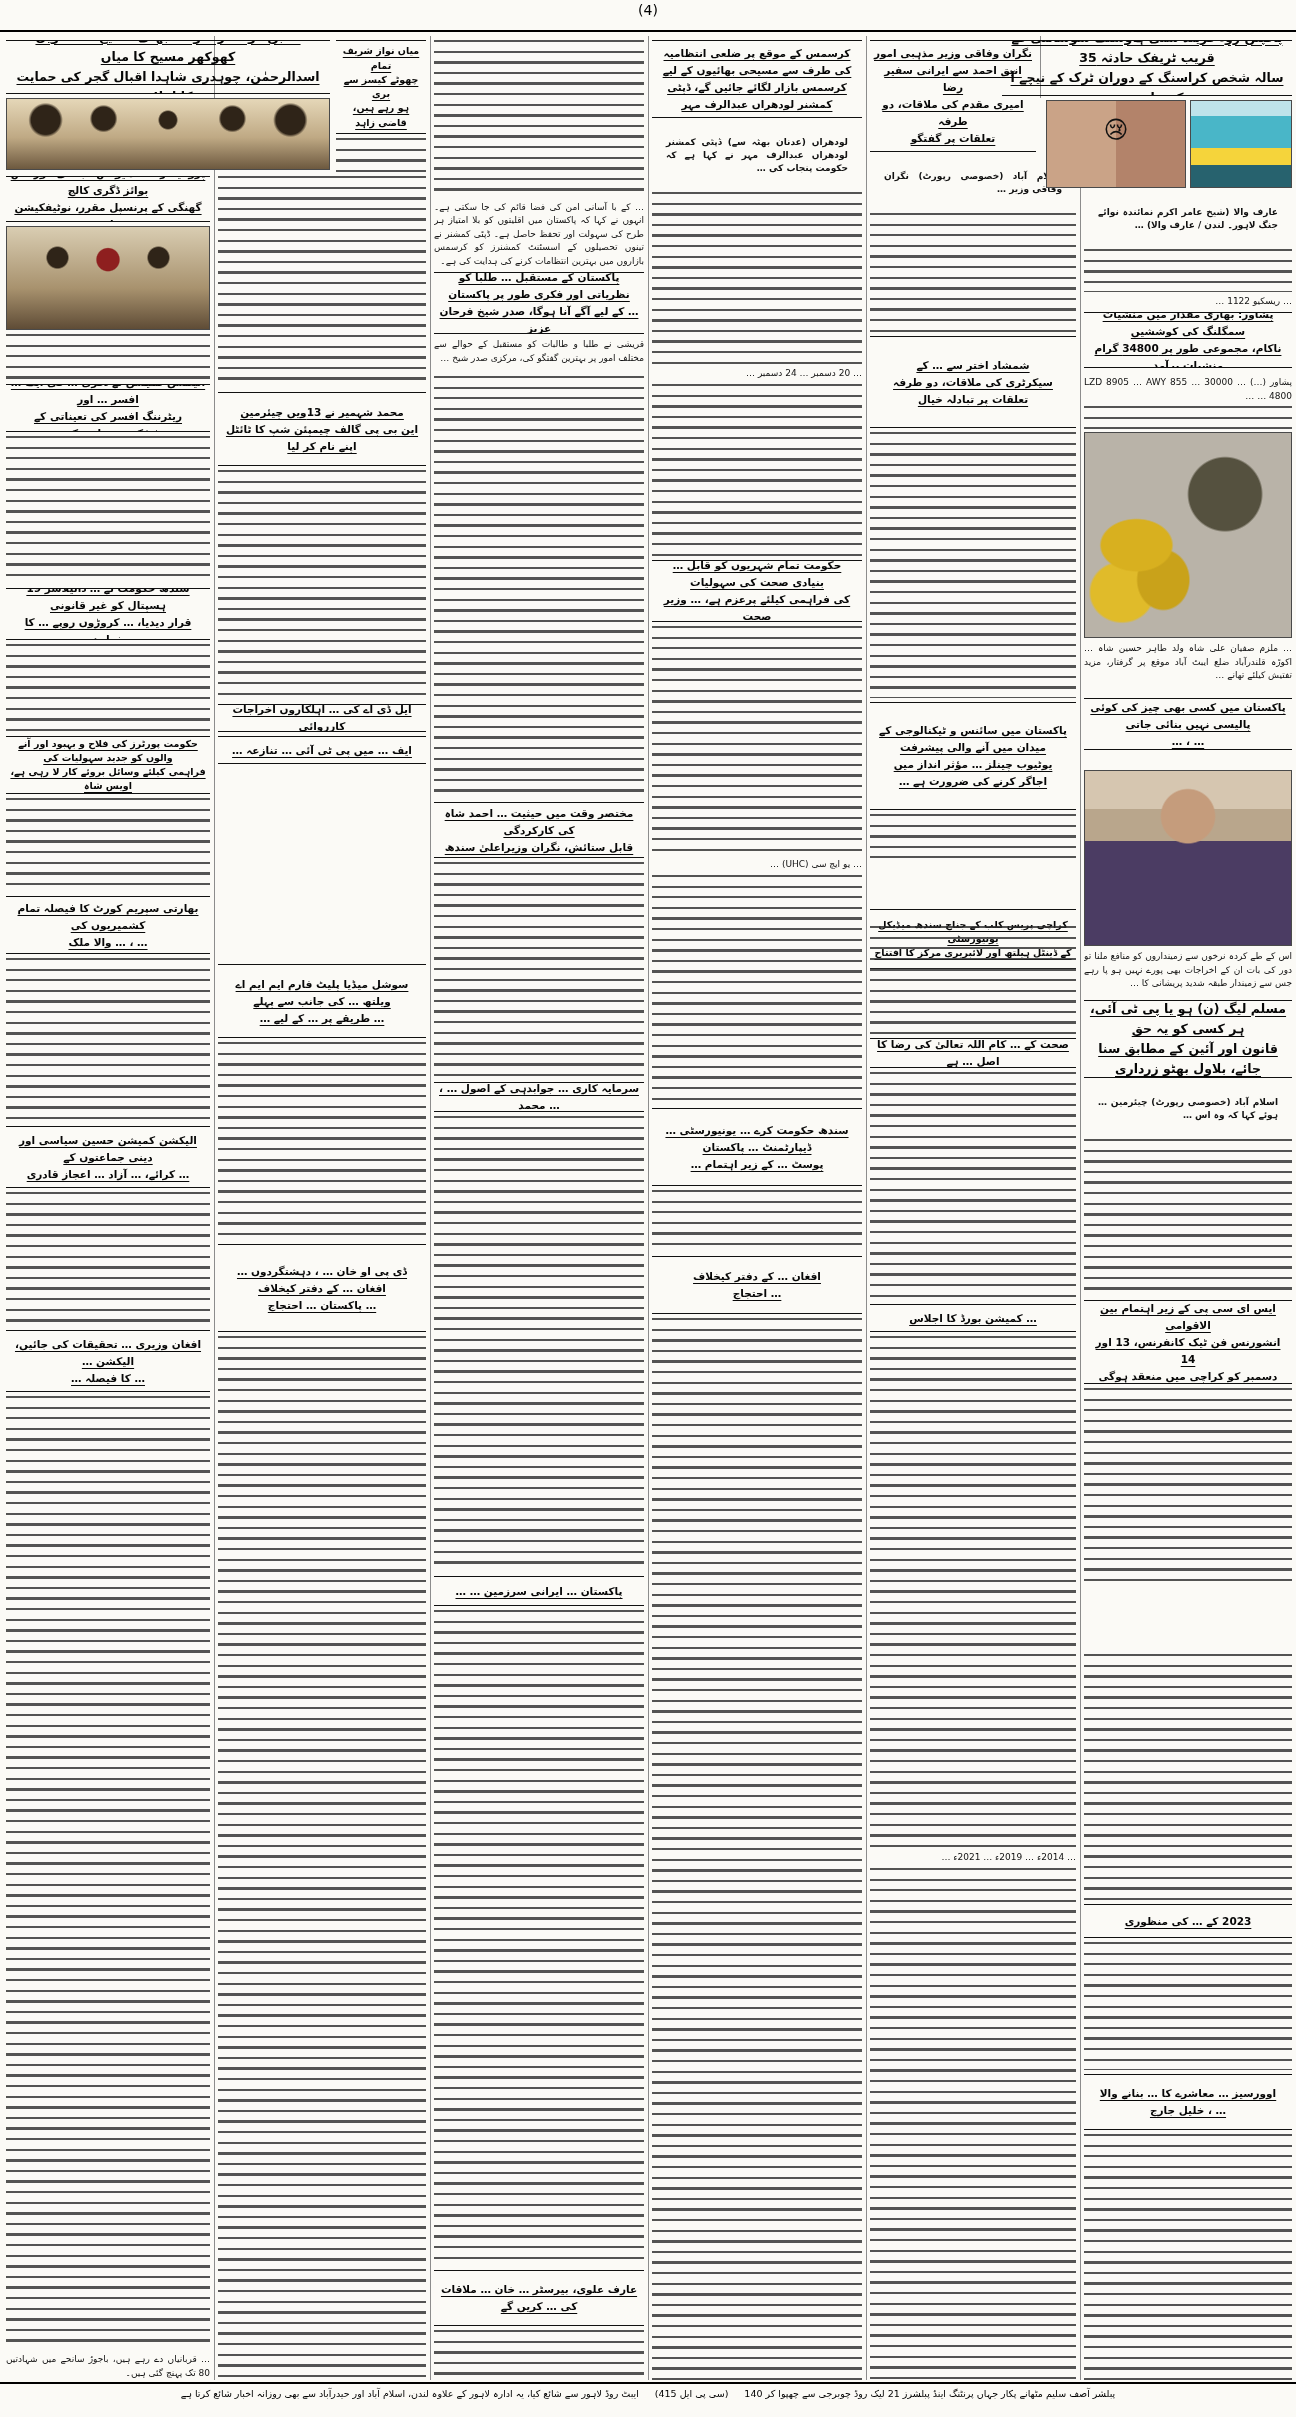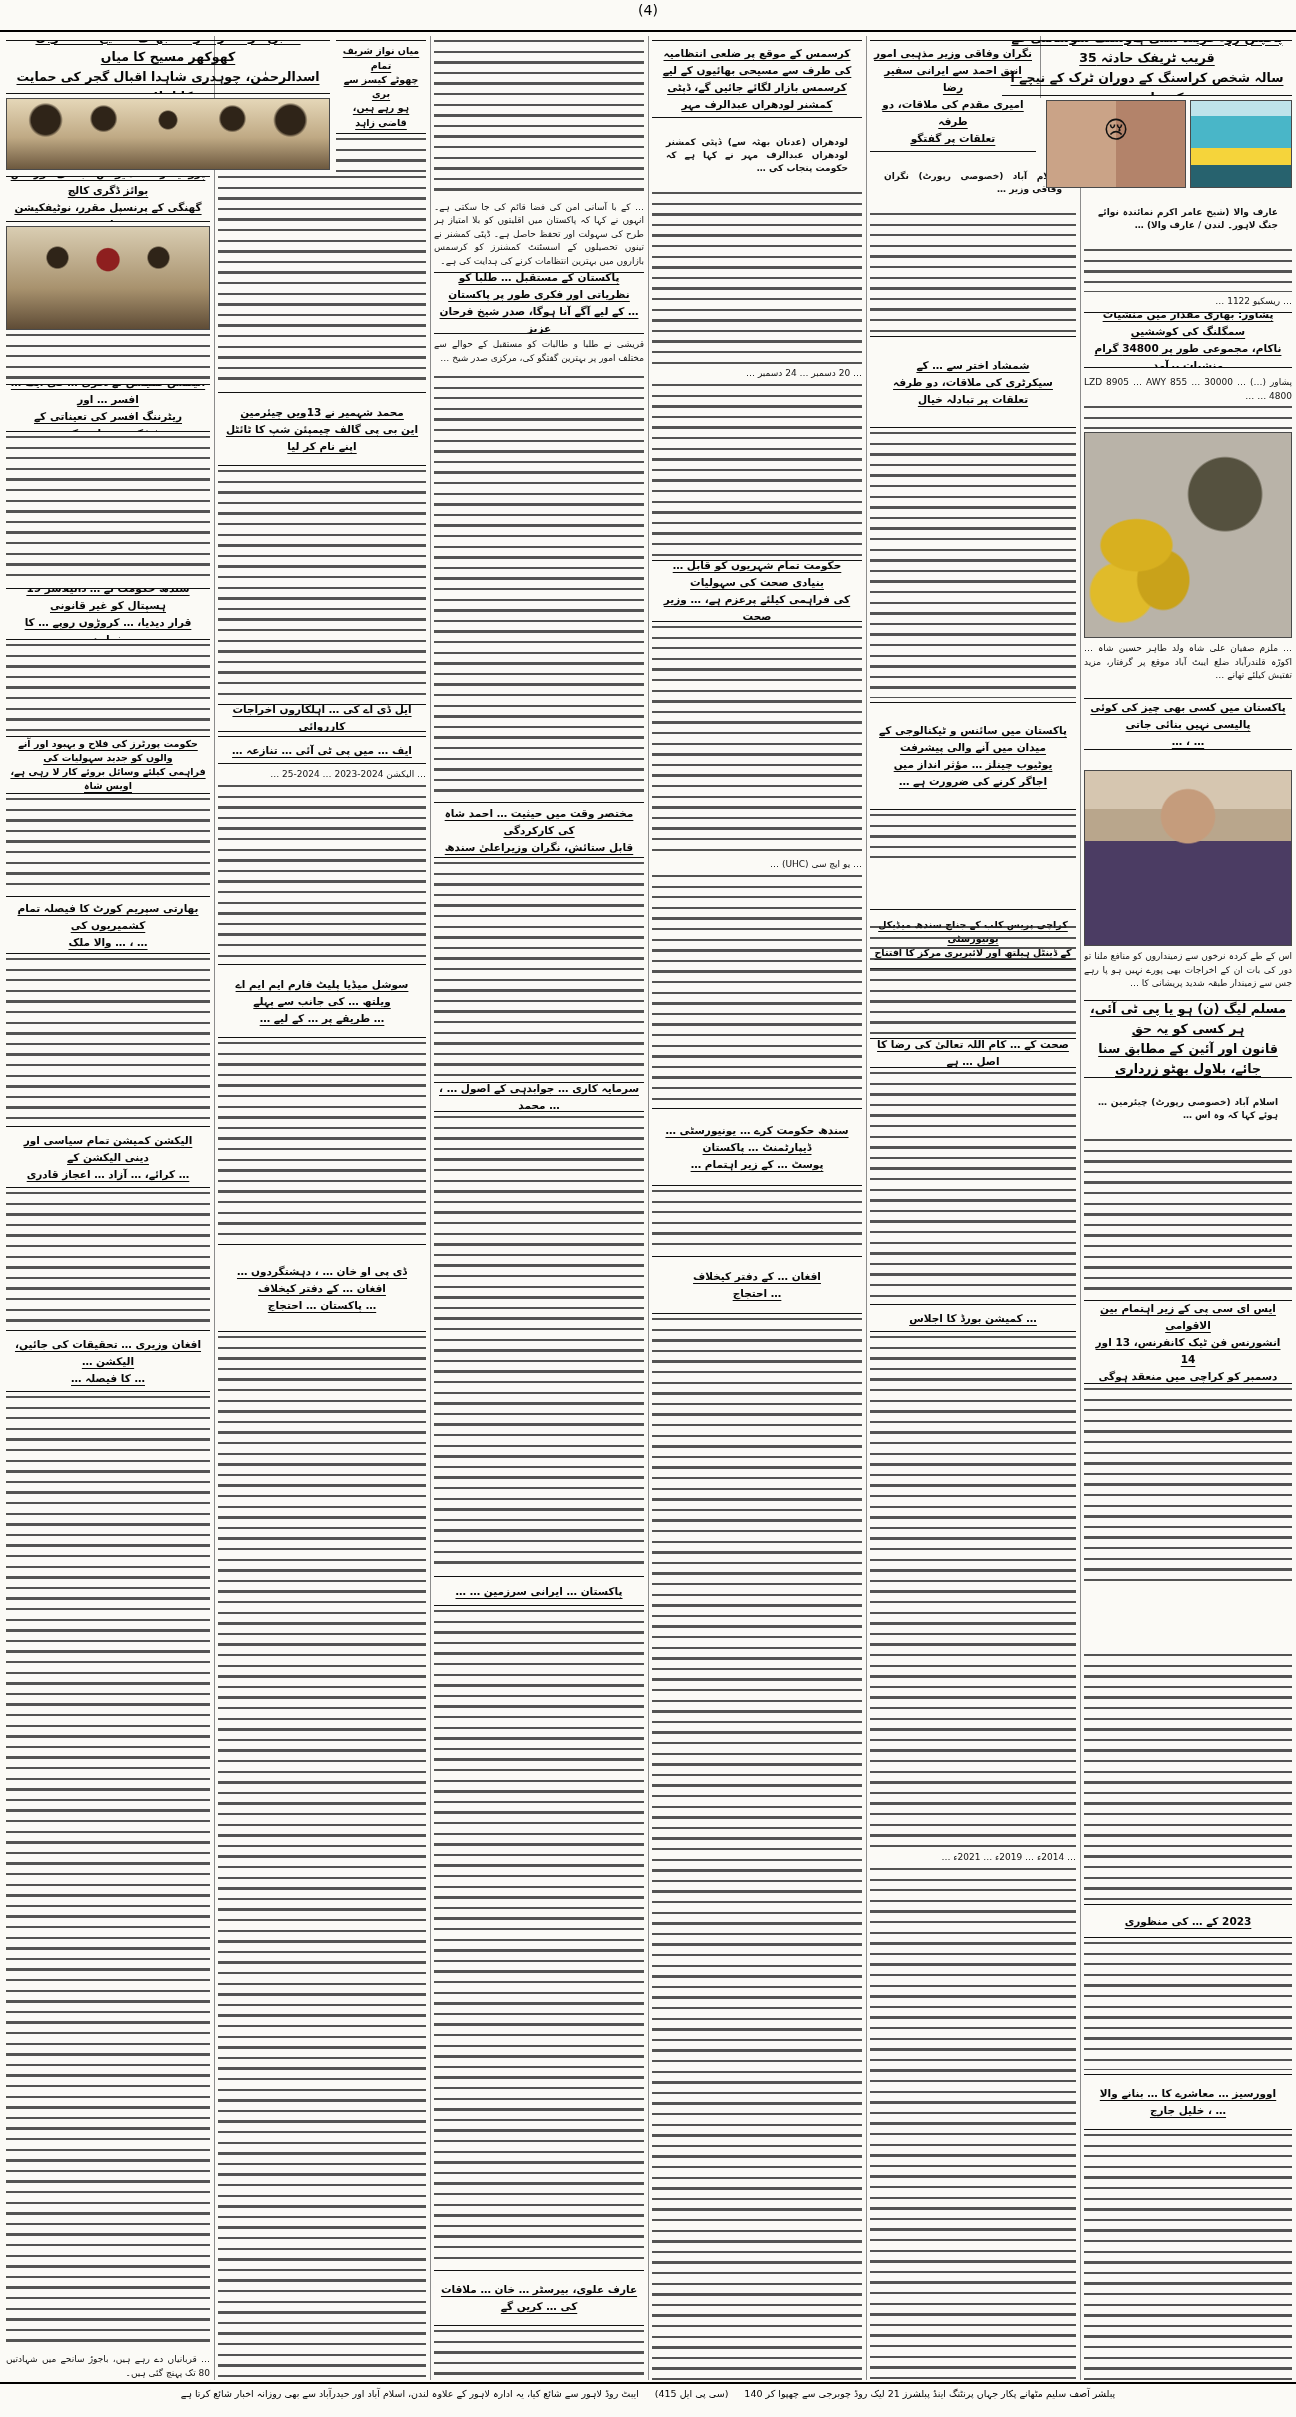--- a/index.html
+++ b/index.html
@@ -56,45 +56,41 @@
   <div class="abs greek" style="left:6px;top:436px;width:204px;height:148px;"></div>
   <div class="hl" style="left:6px;top:588px;width:204px;height:52px;">سندھ حکومت نے … ڈائیلاسز 19 ہسپتال کو غیر قانونی
 قرار دیدیا، … کروڑوں روپے … کا خطرہ</div>
   <div class="abs greek" style="left:6px;top:644px;width:204px;height:88px;"></div>
   <div class="hl hl-sm" style="left:6px;top:736px;width:204px;height:58px;">حکومت پورٹرز کی فلاح و بہبود اور آنے والوں کو جدید سہولیات کی
 فراہمی کیلئے وسائل بروئے کار لا رہی ہے، اویس شاہ</div>
   <div class="abs greek" style="left:6px;top:798px;width:204px;height:94px;"></div>
   <div class="hl" style="left:6px;top:896px;width:204px;height:58px;">بھارتی سپریم کورٹ کا فیصلہ تمام کشمیریوں کی
 … ، … والا ملک</div>
   <div class="abs greek" style="left:6px;top:958px;width:204px;height:164px;"></div>
-  <div class="hl" style="left:6px;top:1126px;width:204px;height:62px;">الیکشن کمیشن تمام سیاسی اور دینی الیکشن کے
+  <div class="hl" style="left:6px;top:1126px;width:204px;height:62px;">الیکشن کمیشن حسین سیاسی اور دینی جماعتوں کے
 … کرائے، … آزاد … اعجاز قادری</div>
   <div class="abs greek" style="left:6px;top:1192px;width:204px;height:134px;"></div>
   <div class="hl" style="left:6px;top:1330px;width:204px;height:62px;">افغان وزیری … تحقیقات کی جائیں، الیکشن …
 … کا فیصلہ …</div>
   <div class="body" style="left:6px;top:1396px;width:204px;height:984px;">
     <div class="greek fill"></div>
     <p class="snippet">… قربانیاں دے رہے ہیں، باجوڑ سانحے میں شہادتیں 80 تک پہنچ گئی ہیں۔</p>
   </div>
 
   <div class="hl hl-sm" style="left:336px;top:40px;width:90px;height:94px;">میاں نواز شریف تمام
 چھوٹے کیسز سے بری
 ہو رہے ہیں، قاضی زاہد</div>
   <div class="abs greek" style="left:336px;top:138px;width:90px;height:34px;"></div>
   <div class="abs greek" style="left:218px;top:176px;width:208px;height:212px;"></div>
   <div class="hl" style="left:218px;top:392px;width:208px;height:74px;">محمد شہمیر نے 13ویں چیئرمین
 این بی پی گالف چیمپئن شپ کا ٹائٹل
 اپنے نام کر لیا</div>
   <div class="abs greek" style="left:218px;top:470px;width:208px;height:230px;"></div>
   <div class="hl" style="left:218px;top:704px;width:208px;height:28px;">ایل ڈی اے کی … اہلکاروں اخراجات کارروائی</div>
   <div class="hl" style="left:218px;top:736px;width:208px;height:28px;">ایف … میں پی ٹی آئی … تنازعہ …</div>
-  <div class="body" style="left:218px;top:768px;width:208px;height:192px;">
-    <p class="snippet">… الیکشن 2024-2023 … 2024-25 …</p>
-    <div class="greek fill"></div>
-  </div>
   <div class="hl" style="left:218px;top:964px;width:208px;height:74px;">سوشل میڈیا پلیٹ فارم ایم ایم اے
 ویلتھ … کی جانب سے پہلے
 … طریقے پر … کے لیے …</div>
   <div class="abs greek" style="left:218px;top:1042px;width:208px;height:198px;"></div>
   <div class="hl" style="left:218px;top:1244px;width:208px;height:88px;">ڈی پی او خان … ، دہشتگردوں …
 افغان … کے دفتر کیخلاف
 … پاکستان … احتجاج</div>
   <div class="abs greek" style="left:218px;top:1336px;width:208px;height:1044px;"></div>
 
   <div class="body" style="left:434px;top:40px;width:210px;height:228px;">

